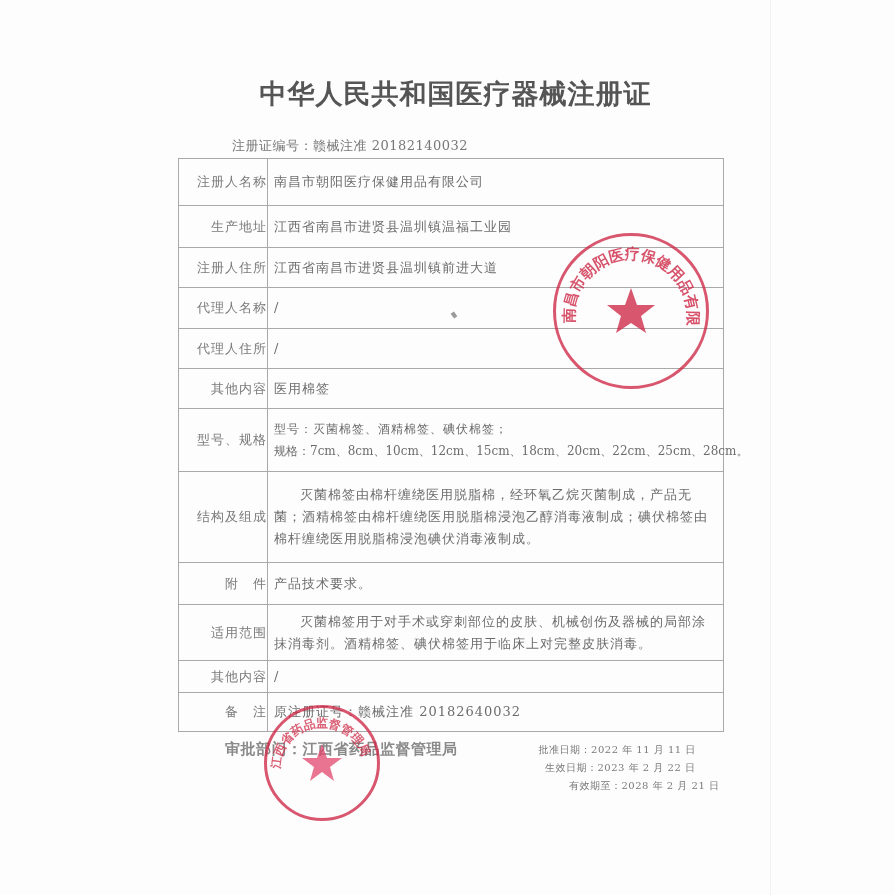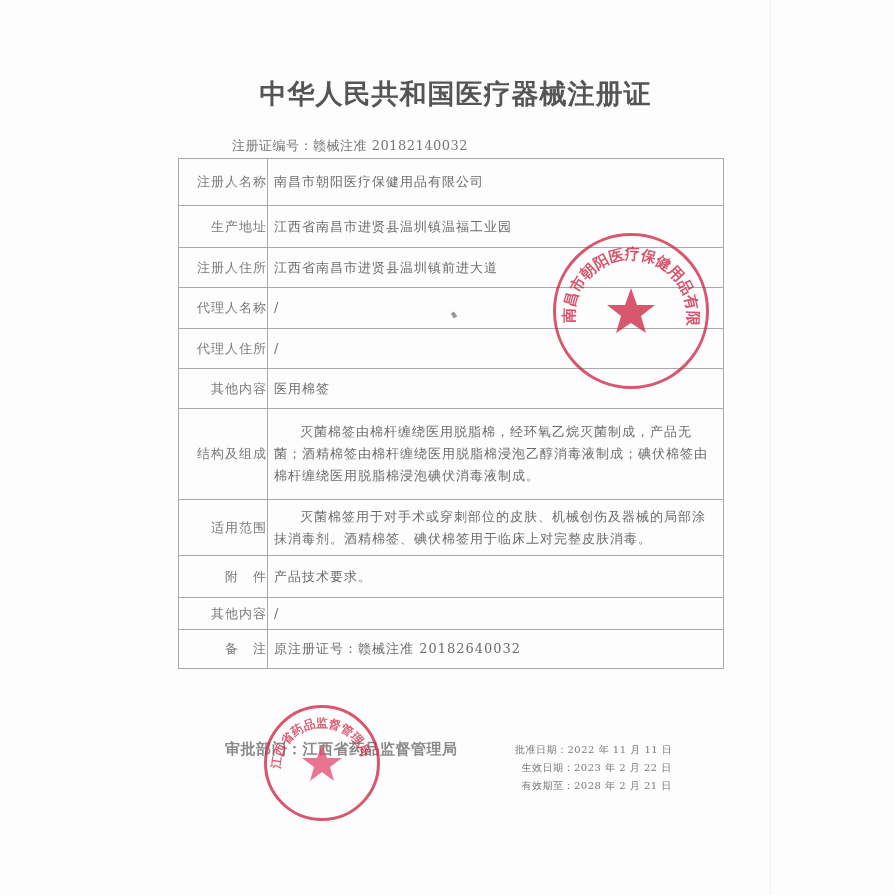--- a/index.html
+++ b/index.html
@@ -83,21 +83,21 @@
     position: absolute;
     left: 515px;
     top: 741px;
     font-size: 10px;
     color: #7a7a7a;
     line-height: 18px;
     letter-spacing: 0.5px;
   }
   .dates div { white-space: nowrap; text-align: center; }
   .dates .d2 { padding-left: 6px; }
-  .dates .d3 { padding-left: 6px; }
+  .dates .d3 { padding-left: 6px; margin-left: 48px; }
   .stamp {
     position: absolute;
     border-radius: 50%;
     border: 3px solid rgba(205, 40, 70, 0.78);
     box-sizing: border-box;
     pointer-events: none;
   }
   .stamp svg { position: absolute; left: 0; top: 0; }
   .stamp1 { left: 553px; top: 233px; width: 156px; height: 156px; }
   .stamp2 { left: 264px; top: 705px; width: 116px; height: 116px; }
@@ -145,35 +145,42 @@
       <td class="val">/</td>
     </tr>
     <tr style="height:40px">
       <td class="lbl">代理人住所</td>
       <td class="val">/</td>
     </tr>
     <tr style="height:40px">
       <td class="lbl">其他内容</td>
       <td class="val">医用棉签</td>
     </tr>
+    <tr style="height:63px">
+      <td class="lbl">型号、规格</td>
+      <td class="val" style="font-size:12px">
+        <div>型号：灭菌棉签、酒精棉签、碘伏棉签；</div>
+        <div style="letter-spacing:0px; white-space:nowrap">规格：7cm、8cm、10cm、12cm、15cm、18cm、20cm、22cm、25cm、28cm。</div>
+      </td>
+    </tr>
     <tr style="height:91px">
       <td class="lbl">结构及组成</td>
       <td class="val indent">
         <span class="txt">灭菌棉签由棉杆缠绕医用脱脂棉，经环氧乙烷灭菌制成，产品无菌；酒精棉签由棉杆缠绕医用脱脂棉浸泡乙醇消毒液制成；碘伏棉签由棉杆缠绕医用脱脂棉浸泡碘伏消毒液制成。</span>
       </td>
     </tr>
+    <tr style="height:42px">
+      <td class="lbl">附　件</td>
+      <td class="val">产品技术要求。</td>
+    </tr>
     <tr style="height:56px">
       <td class="lbl">适用范围</td>
       <td class="val indent">
         <span class="txt">灭菌棉签用于对手术或穿刺部位的皮肤、机械创伤及器械的局部涂抹消毒剂。酒精棉签、碘伏棉签用于临床上对完整皮肤消毒。</span>
       </td>
-    </tr>
-    <tr style="height:42px">
-      <td class="lbl">附　件</td>
-      <td class="val">产品技术要求。</td>
     </tr>
     <tr style="height:32px">
       <td class="lbl">其他内容</td>
       <td class="val">/</td>
     </tr>
     <tr style="height:39px">
       <td class="lbl">备　注</td>
       <td class="val">原注册证号：赣械注准 20182640032</td>
     </tr>
   </tbody>

